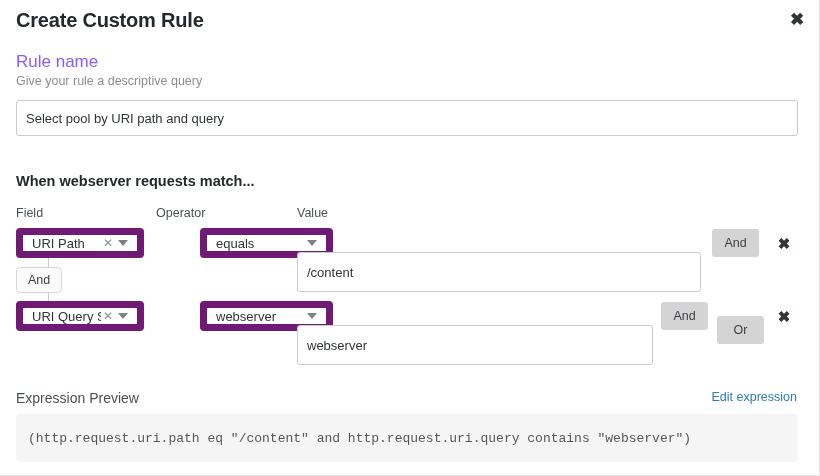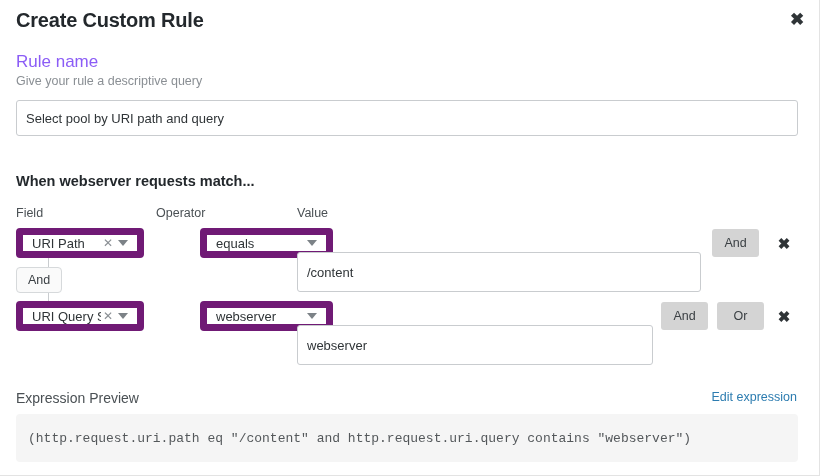--- a/index.html
+++ b/index.html
@@ -146,21 +146,21 @@
     border: none;
     border-radius: 3px;
     font-family: "Liberation Sans", sans-serif;
     font-size: 12.5px;
     color: #3b4044;
     cursor: pointer;
     padding: 0 12px;
   }
   #and-btn-0 { left: 712px; }
   #and-btn-1 { left: 661px; }
-  #or-btn-1  { left: 717px; }
+  #or-btn-1  { left: 717px; margin-top: 14px; }
 
   .row-delete {
     position: absolute;
     top: 4px;
     width: 22px; height: 22px;
     display: flex; align-items: center; justify-content: center;
     background: none; border: none; padding: 0;
     font-family: "Liberation Sans", sans-serif;
     font-size: 15px; font-weight: bold;
     color: #2f3437;

